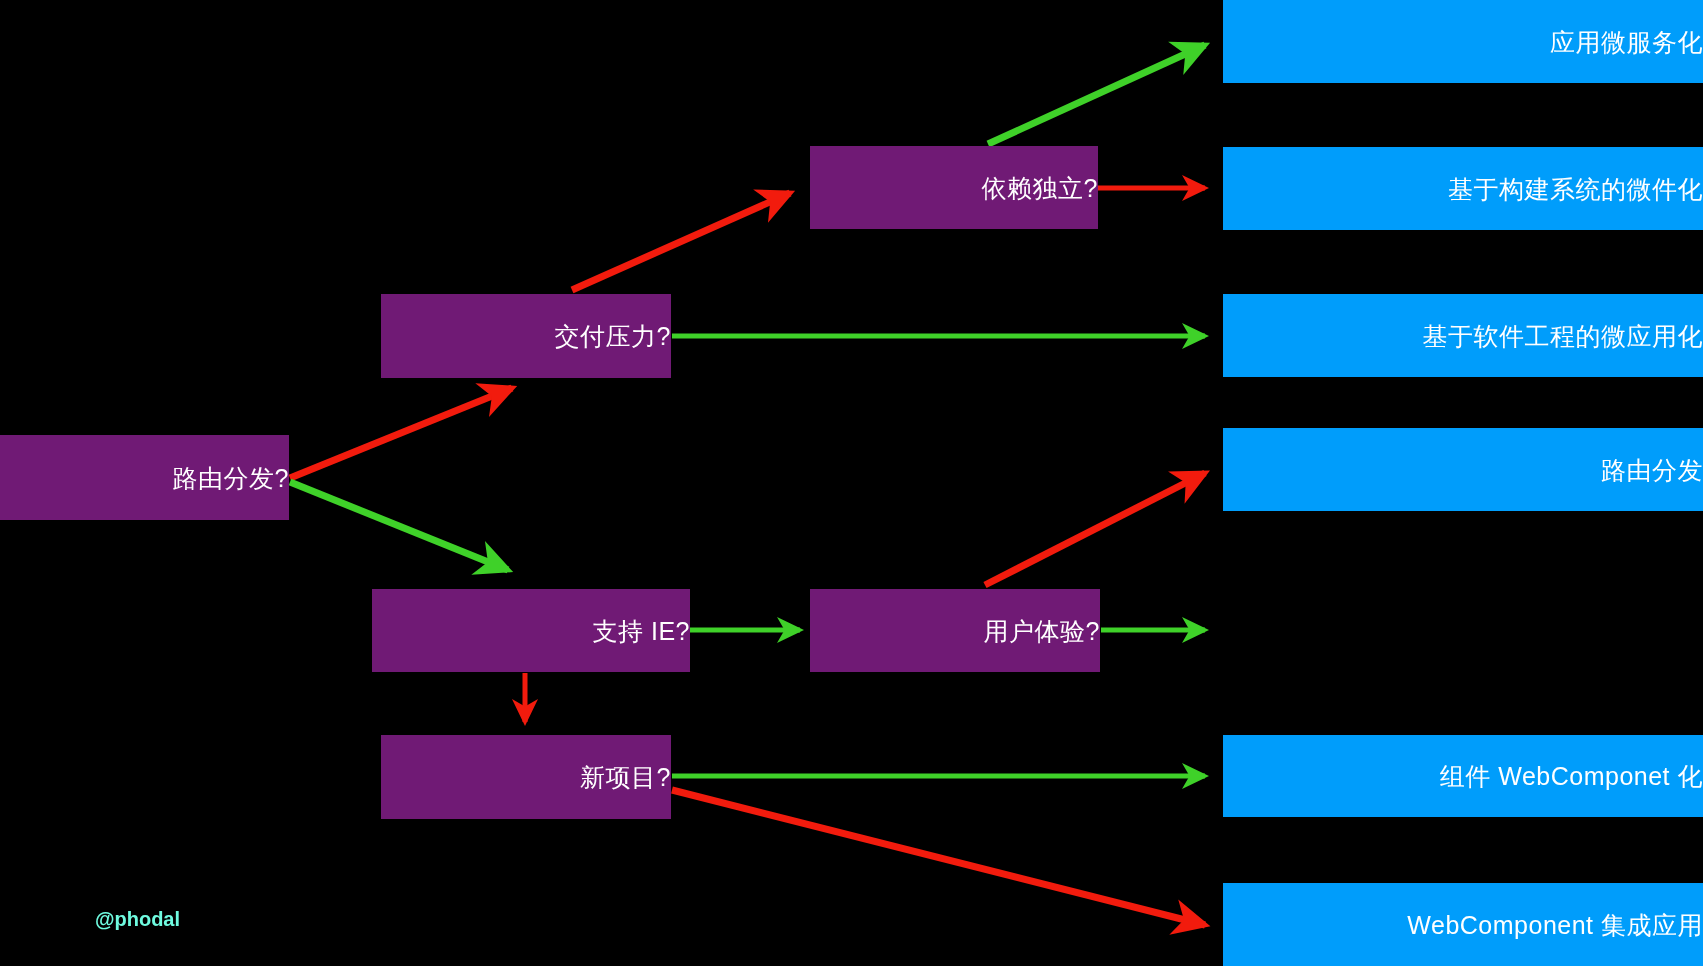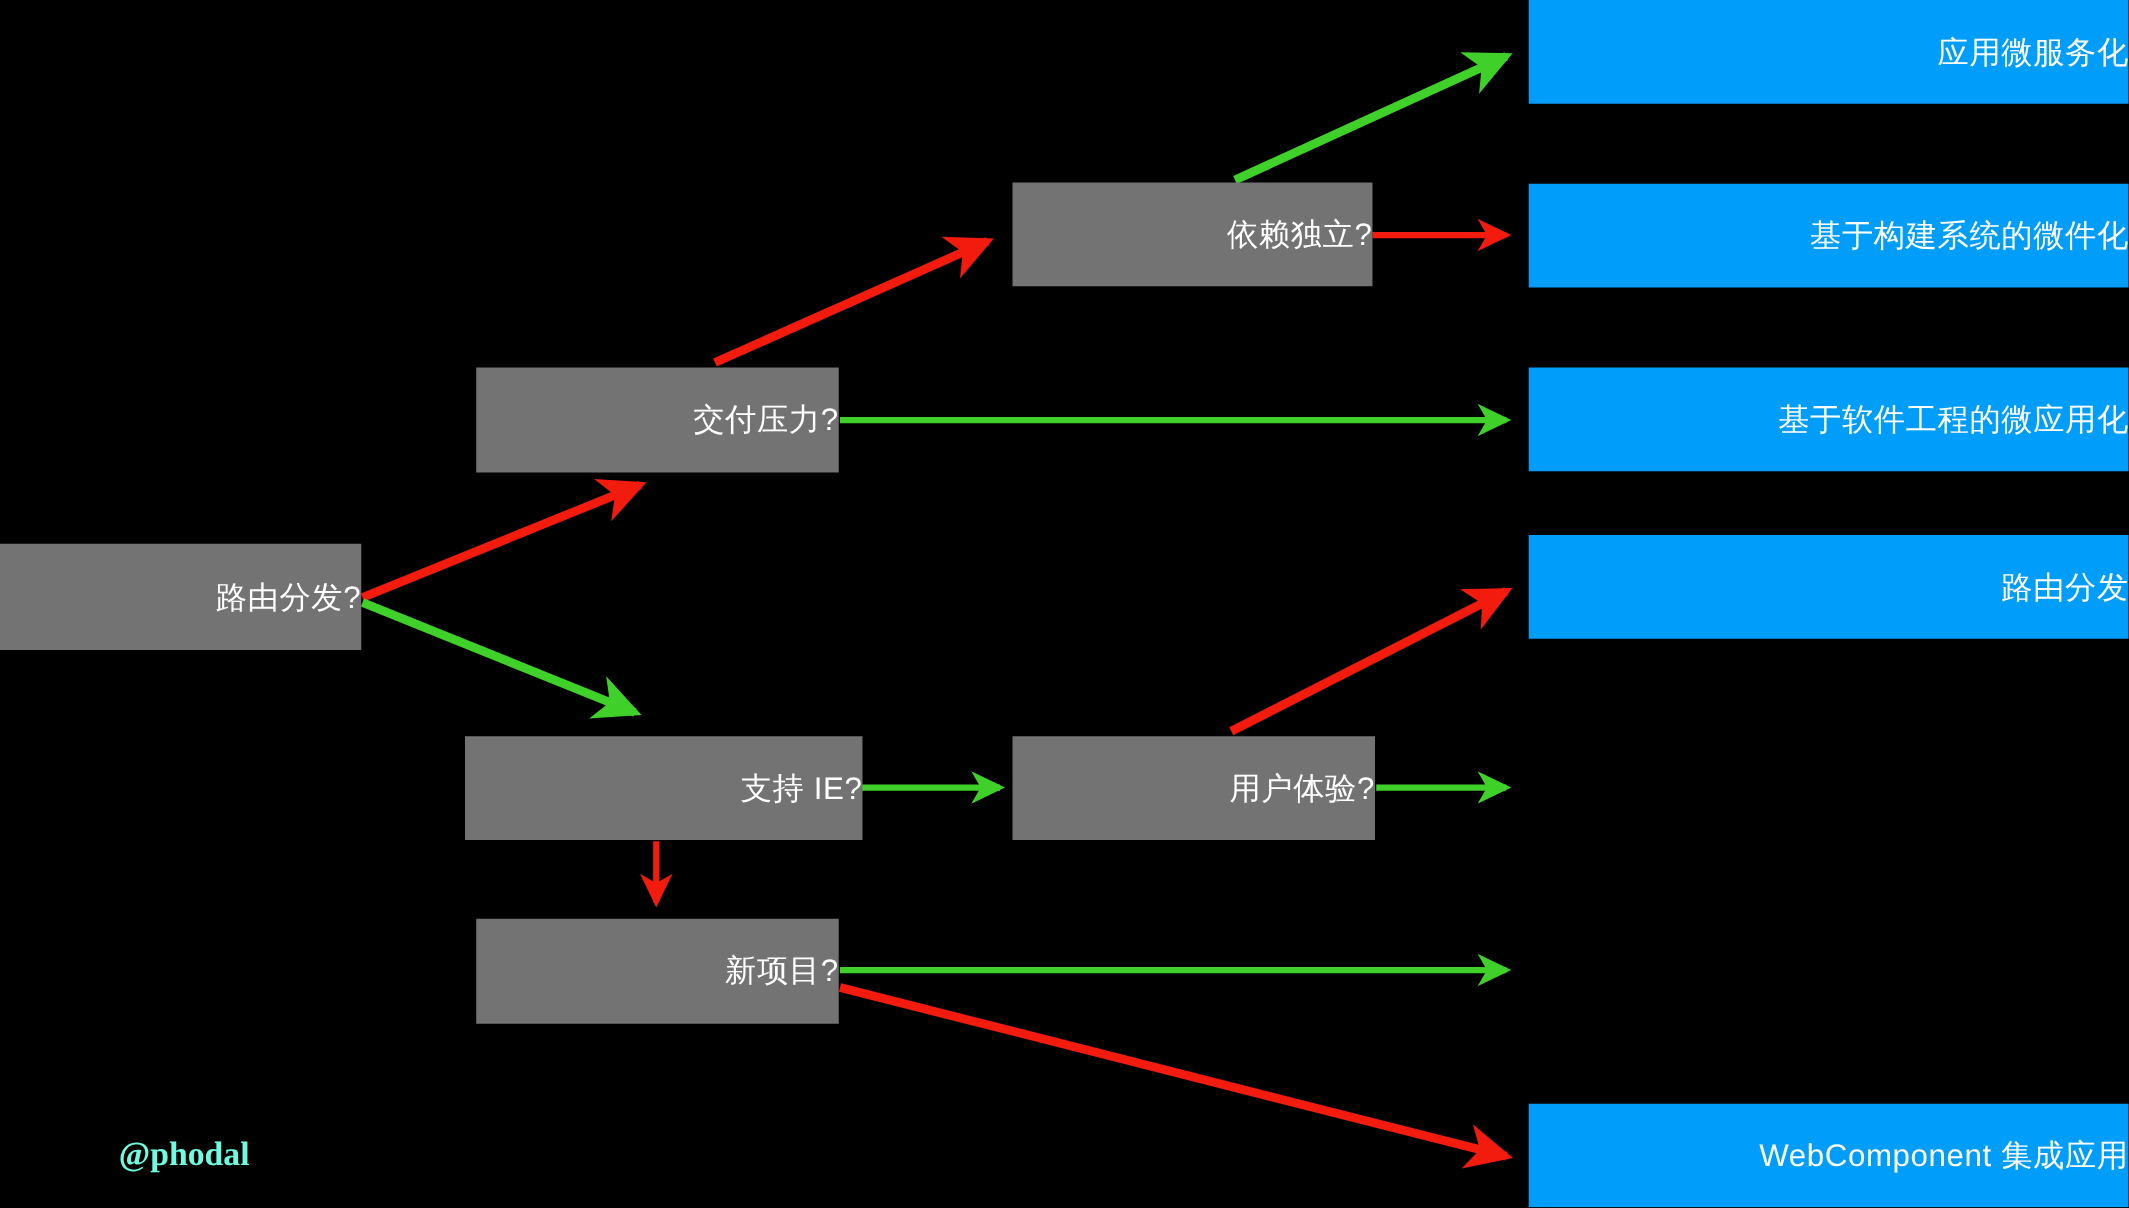--- a/index.html
+++ b/index.html
@@ -25,39 +25,39 @@
     justify-content: flex-end;
     color: #ffffff;
     font-size: 25px;
     font-weight: 400;
     letter-spacing: 0.5px;
     box-sizing: border-box;
     text-align: center;
     line-height: 1.2;
   }
   .node.decision {
-    background: #737373;
+    background: #701a75;
   }
   .node.outcome {
     background: #009dfb;
   }
   #edge-layer {
     position: absolute;
     left: 0;
     top: 0;
     width: 1703px;
     height: 966px;
     pointer-events: none;
   }
   .watermark {
     position: absolute;
     color: #6ffbe0;
-    font-size: 27px;
+    font-size: 20px;
     font-weight: bold;
-    font-family: Liberation Serif, serif;
+    font-family: Liberation Sans, sans-serif;
     letter-spacing: 0px;
   }
 </style>
 </head>
 <body>
 
 <div id="canvas">
 
   <svg id="edge-layer" viewBox="0 0 1703 966" xmlns="http://www.w3.org/2000/svg">
     <defs>
@@ -128,20 +128,23 @@
 
   <div class="node outcome" style="left:1223px; top:294px; width:480px; height:83px;">
     <span>基于软件工程的微应用化</span>
   </div>
 
   <div class="node outcome" style="left:1223px; top:428px; width:480px; height:83px;padding-left:20px;">
     <span>路由分发</span>
   </div>
 
 
+  <div class="node outcome" style="left:1223px; top:735px; width:480px; height:82px;">
+    <span>组件 WebComponet 化</span>
+  </div>
 
   <div class="node outcome" style="left:1223px; top:883px; width:480px; height:83px;">
     <span>WebComponent 集成应用</span>
   </div>
 
   <div class="watermark" style="left:95px; top:908px;">@phodal</div>
 
 </div>
 
 </body></html>

